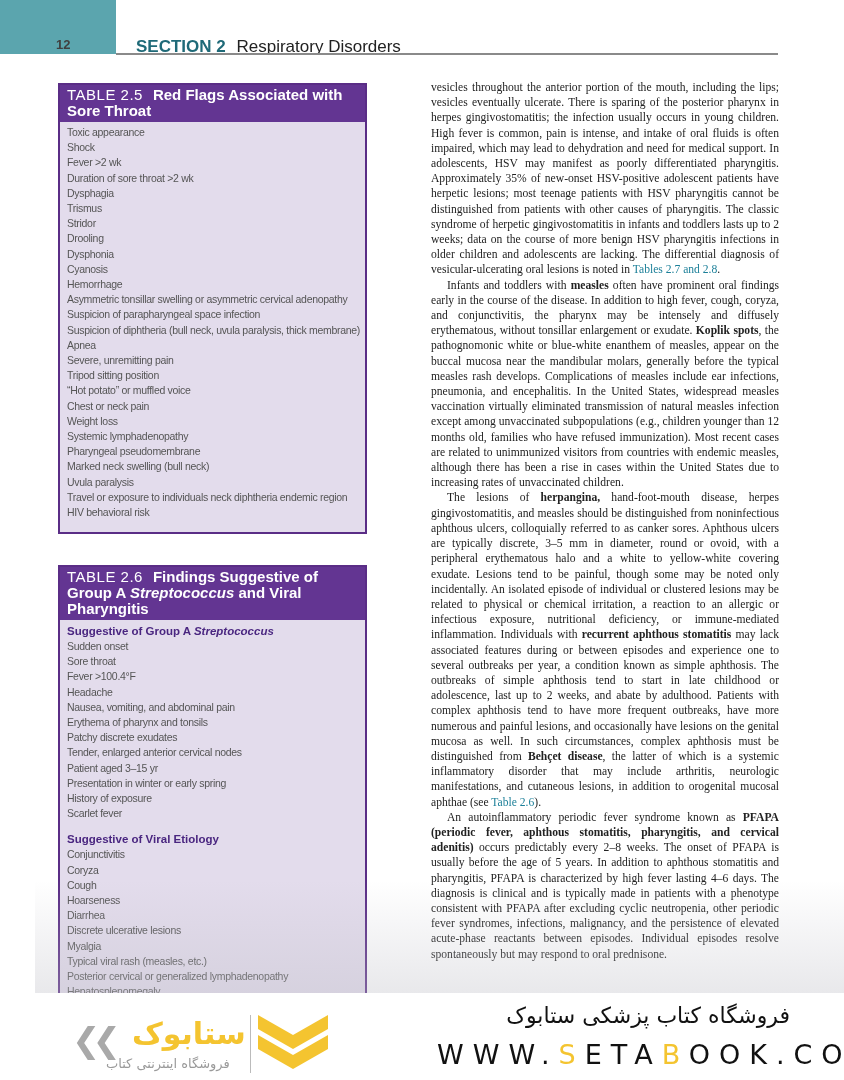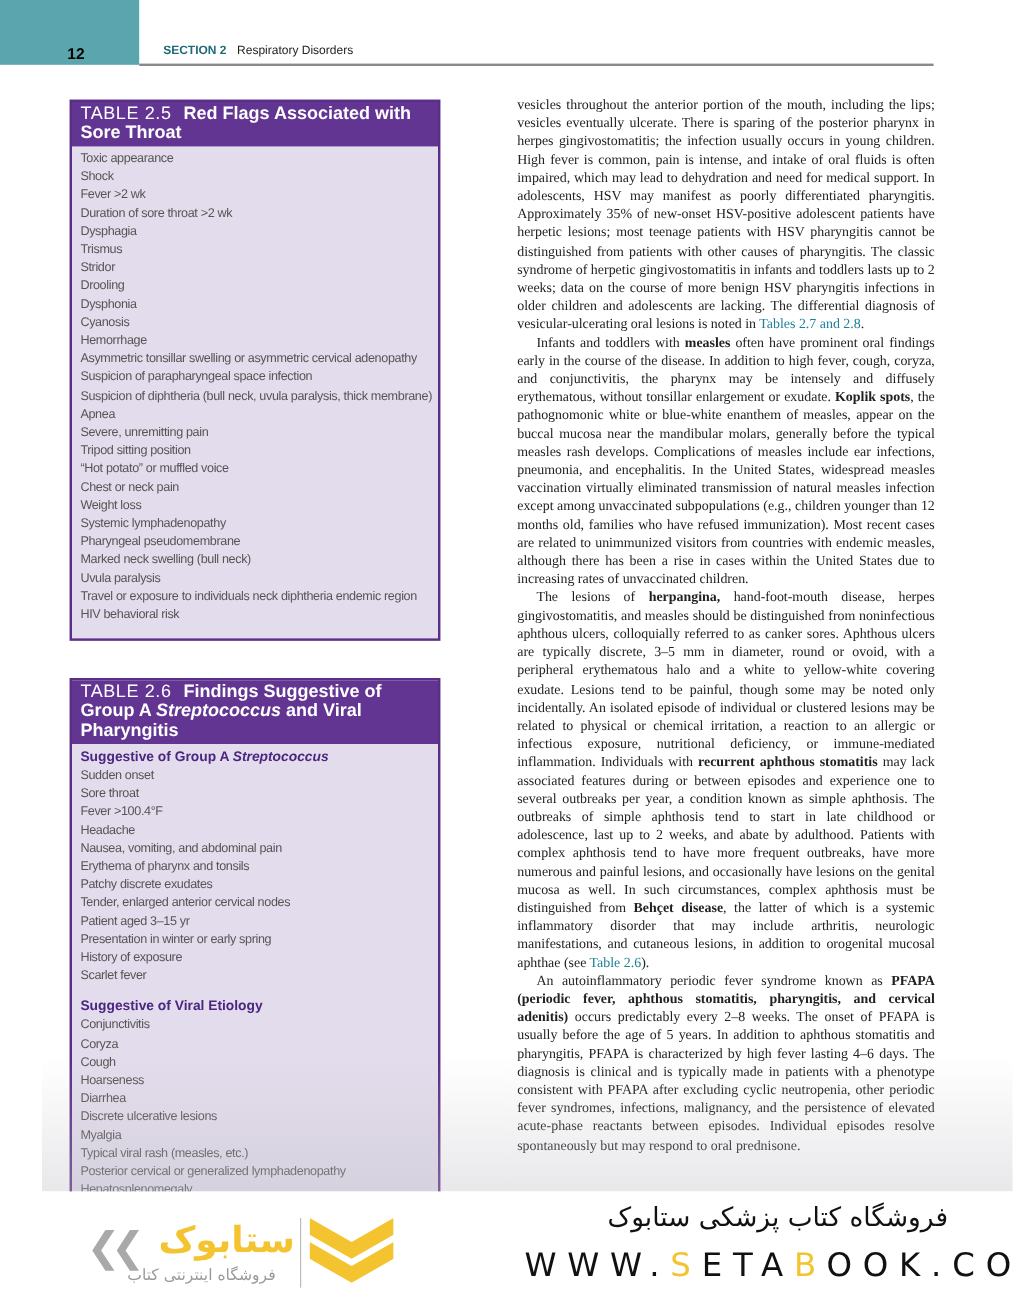--- a/index.html
+++ b/index.html
@@ -16,25 +16,25 @@
     position: absolute; left: 35px; top: 880px; width: 809px; height: 113px;
     background: linear-gradient(to bottom, rgba(210,210,215,0) 0%, rgba(190,190,198,0.35) 100%);
     pointer-events: none;
   }
   
   .teal-block {
     position: absolute; left: 0; top: 0; width: 116px; height: 54px;
     background: #5ba5ae;
   }
   .page-num {
-    position: absolute; left: 56px; top: 37px; color: #000000;
+    position: absolute; left: 56px; top: 37px; color: #404040;
     font-weight: bold; font-size: 13px; text-align: right;
   }
   .section-head {
-    position: absolute; left: 136px; top: 37px; font-size: 10px; color: #222;
+    position: absolute; left: 136px; top: 37px; font-size: 17px; color: #222;
     white-space: nowrap;
   }
   .section-head .sec-label { color: #1f6a78; font-weight: bold; margin-right: 6px; }
   .head-rule {
     position: absolute; left: 116px; top: 53px; width: 662px; height: 2px; background: #8a8a8a;
   }
   
   .tbl {
     position: absolute; left: 58px; width: 309px;
     border: 2px solid #5a2d86; background: #e3dcec;

